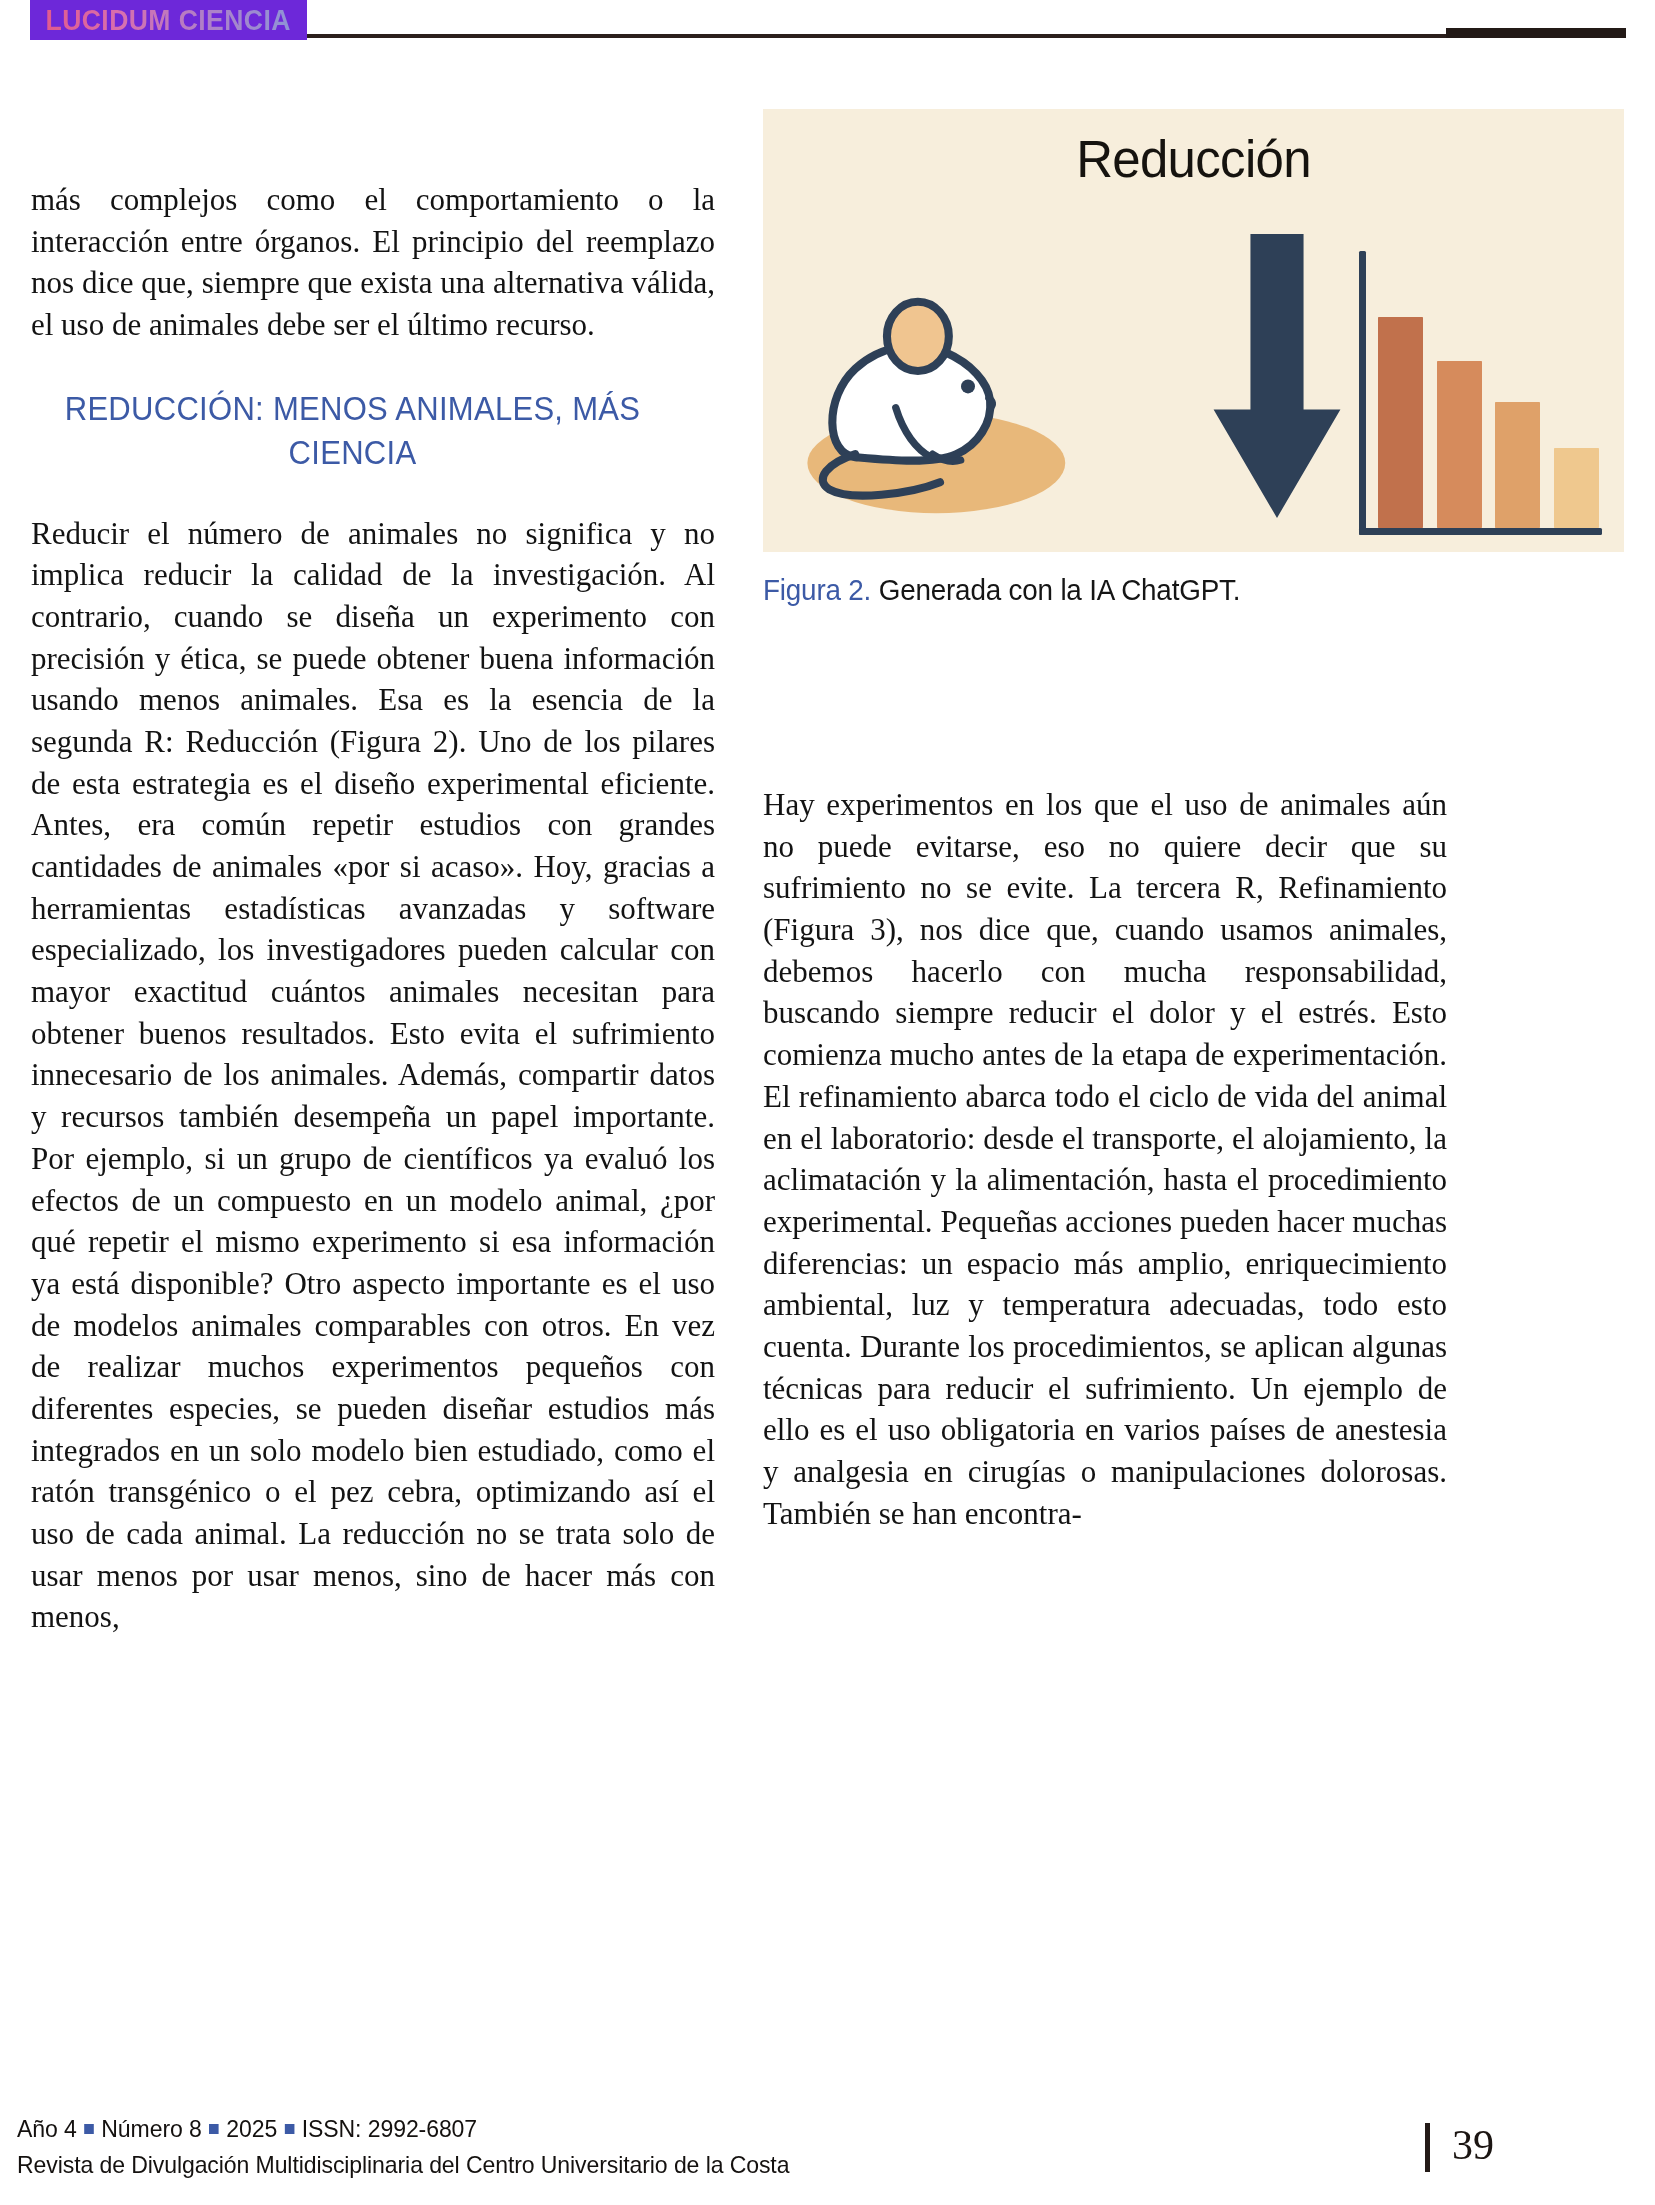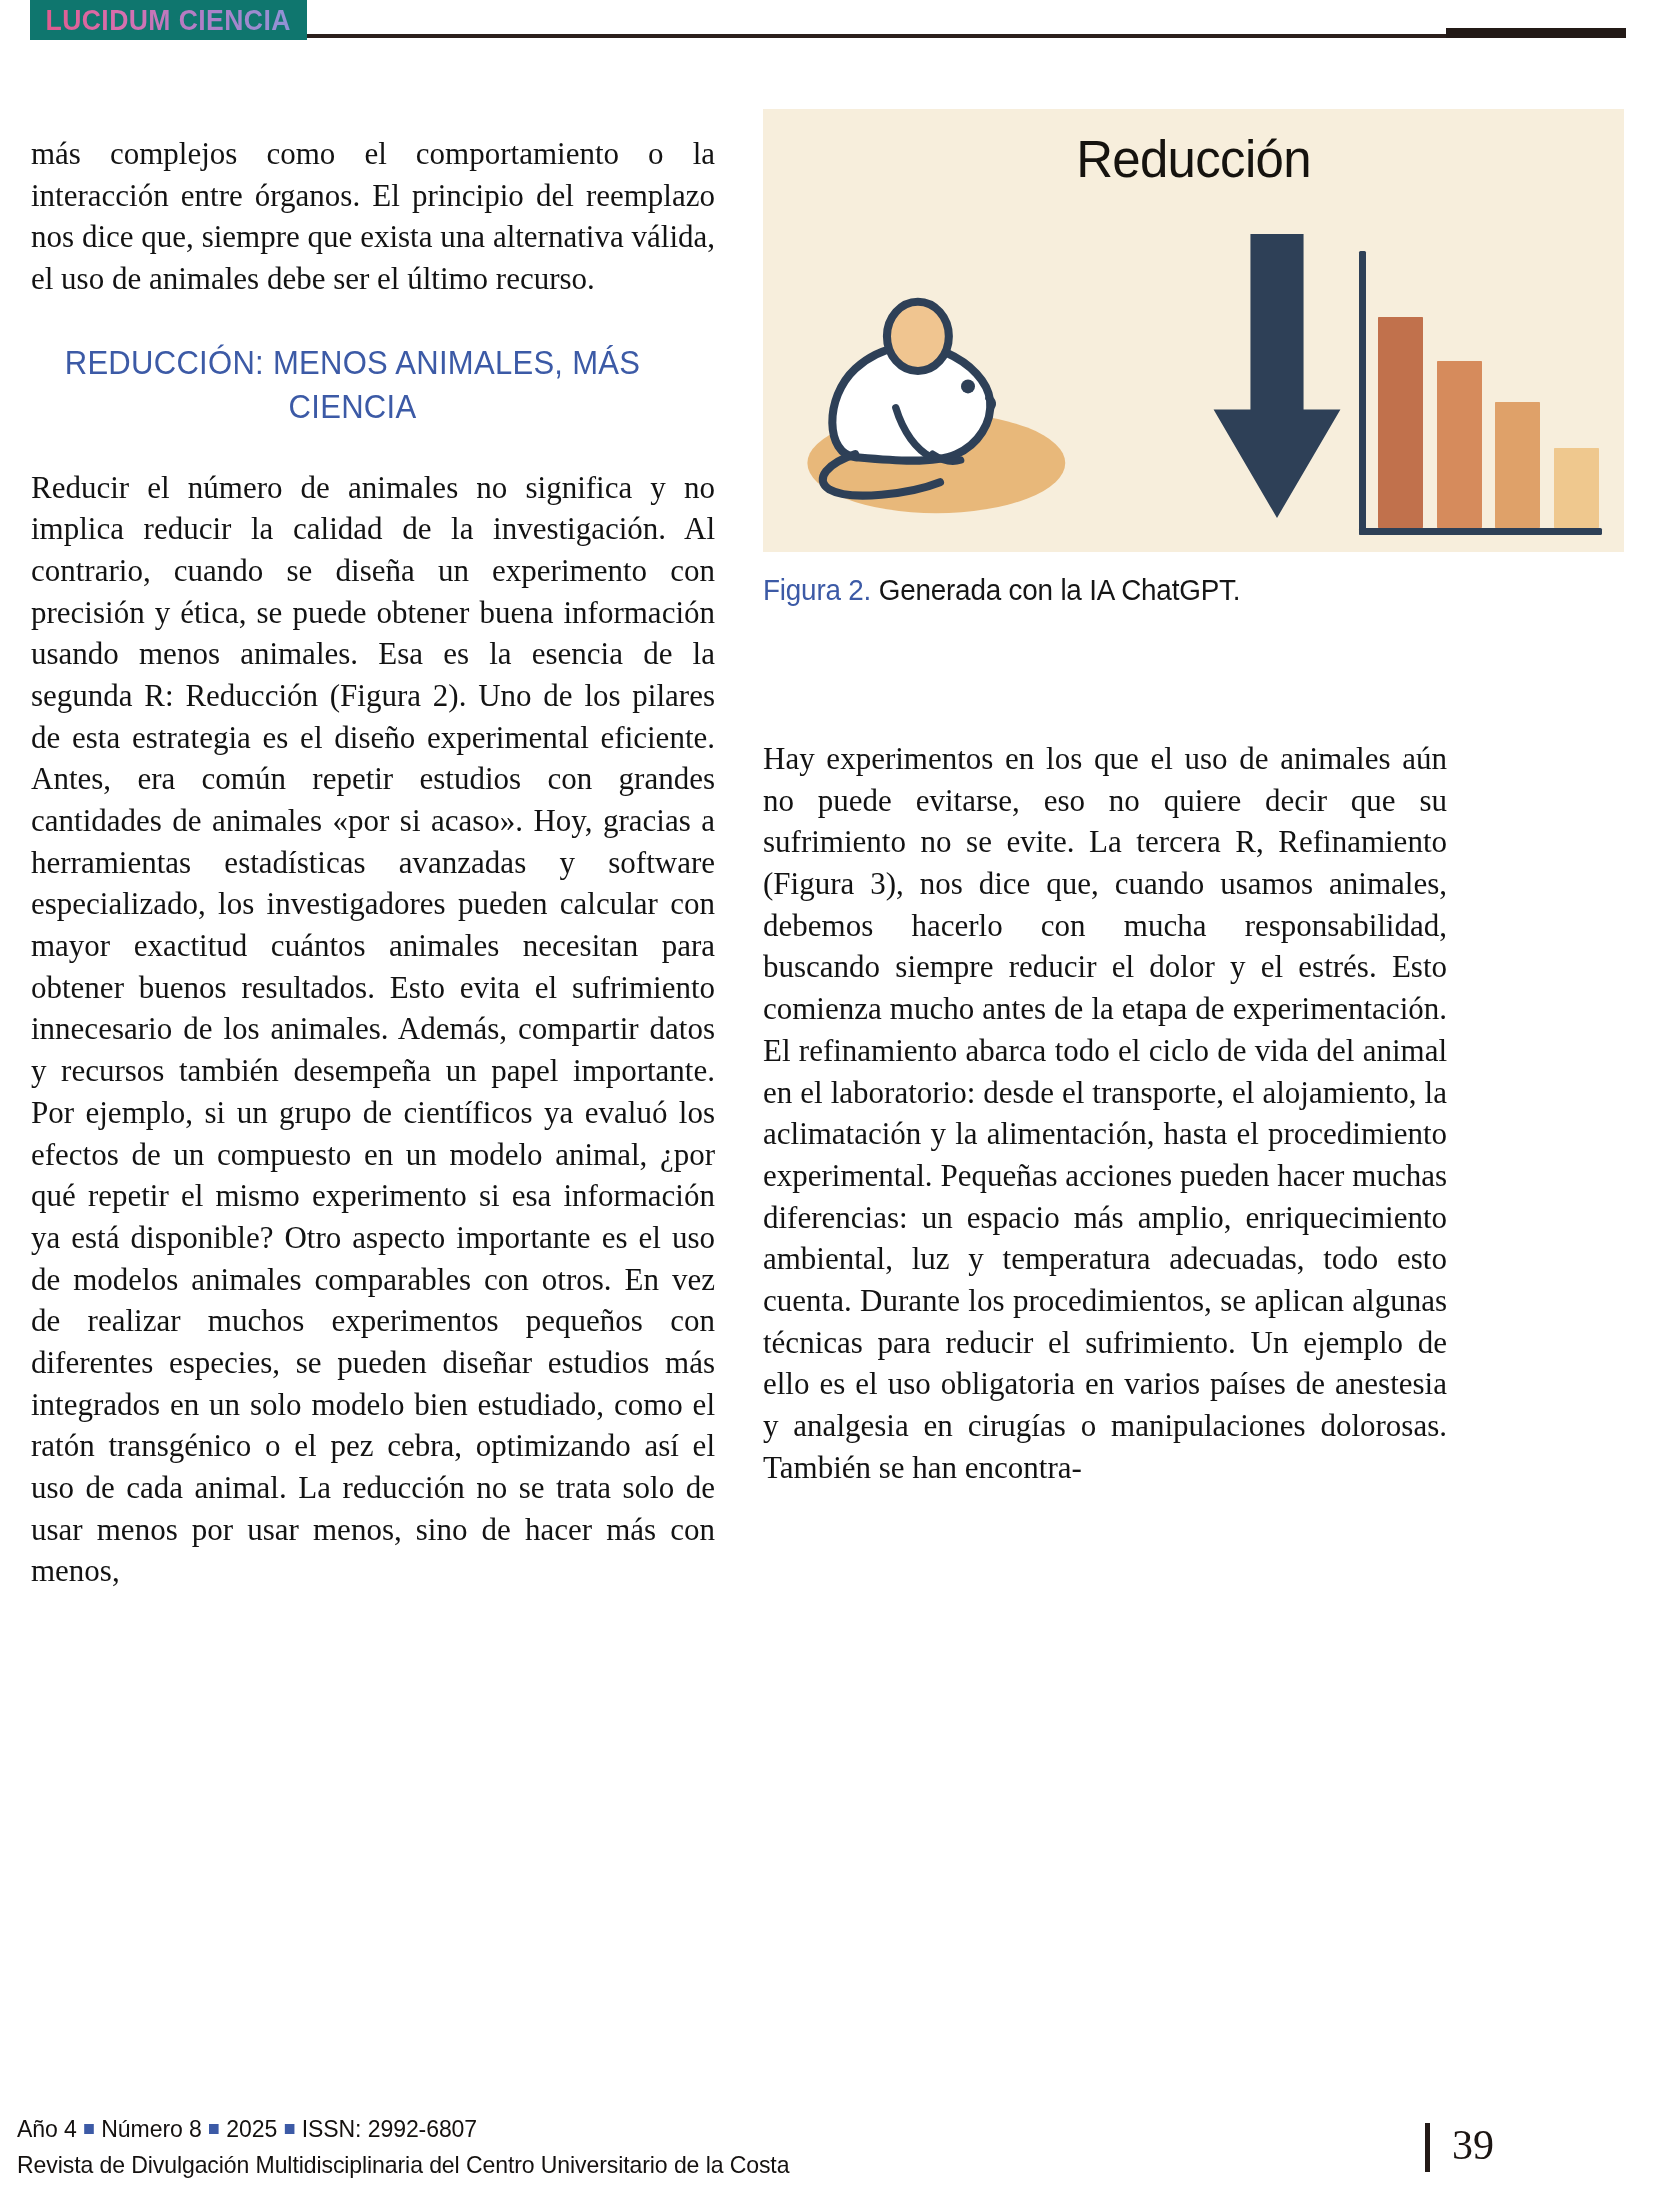--- a/index.html
+++ b/index.html
@@ -10,21 +10,21 @@
     position:relative;
     overflow:hidden;
   }
 
   
   .runhead{
     position:absolute;left:0;top:0;width:1655px;height:52px;
   }
   .runhead-tag{
     position:absolute;left:29.5px;top:0px;
-    background:#0f766e;
+    background:#6d28d9;
     padding:5.2px 16px 8px 16px;
     line-height:1;
   }
   .runhead-tag span{
     font-family:"Liberation Sans", sans-serif;
     font-weight:bold;
     font-size:26.6px;
     letter-spacing:0.4px;
     background:linear-gradient(90deg,#e05b8e 0%,#d86fae 30%,#b27ec6 62%,#8f93d6 100%);
     -webkit-background-clip:text;
@@ -40,20 +40,21 @@
   }
   .rule-thick{
     position:absolute;left:1446px;top:28px;width:180px;height:10.3px;
     background:#231a17;
   }
 
   
   .col{
     position:absolute;
     width:684px;
+    margin-top:46px;
   }
   .col-left{left:31px;top:133px;}
   .col-right{left:763px;top:738px;}
 
   p.body{
     margin:0 0 0 0;
     font-size:31px;
     line-height:1.345;
     text-align:justify;
     text-justify:inter-word;

